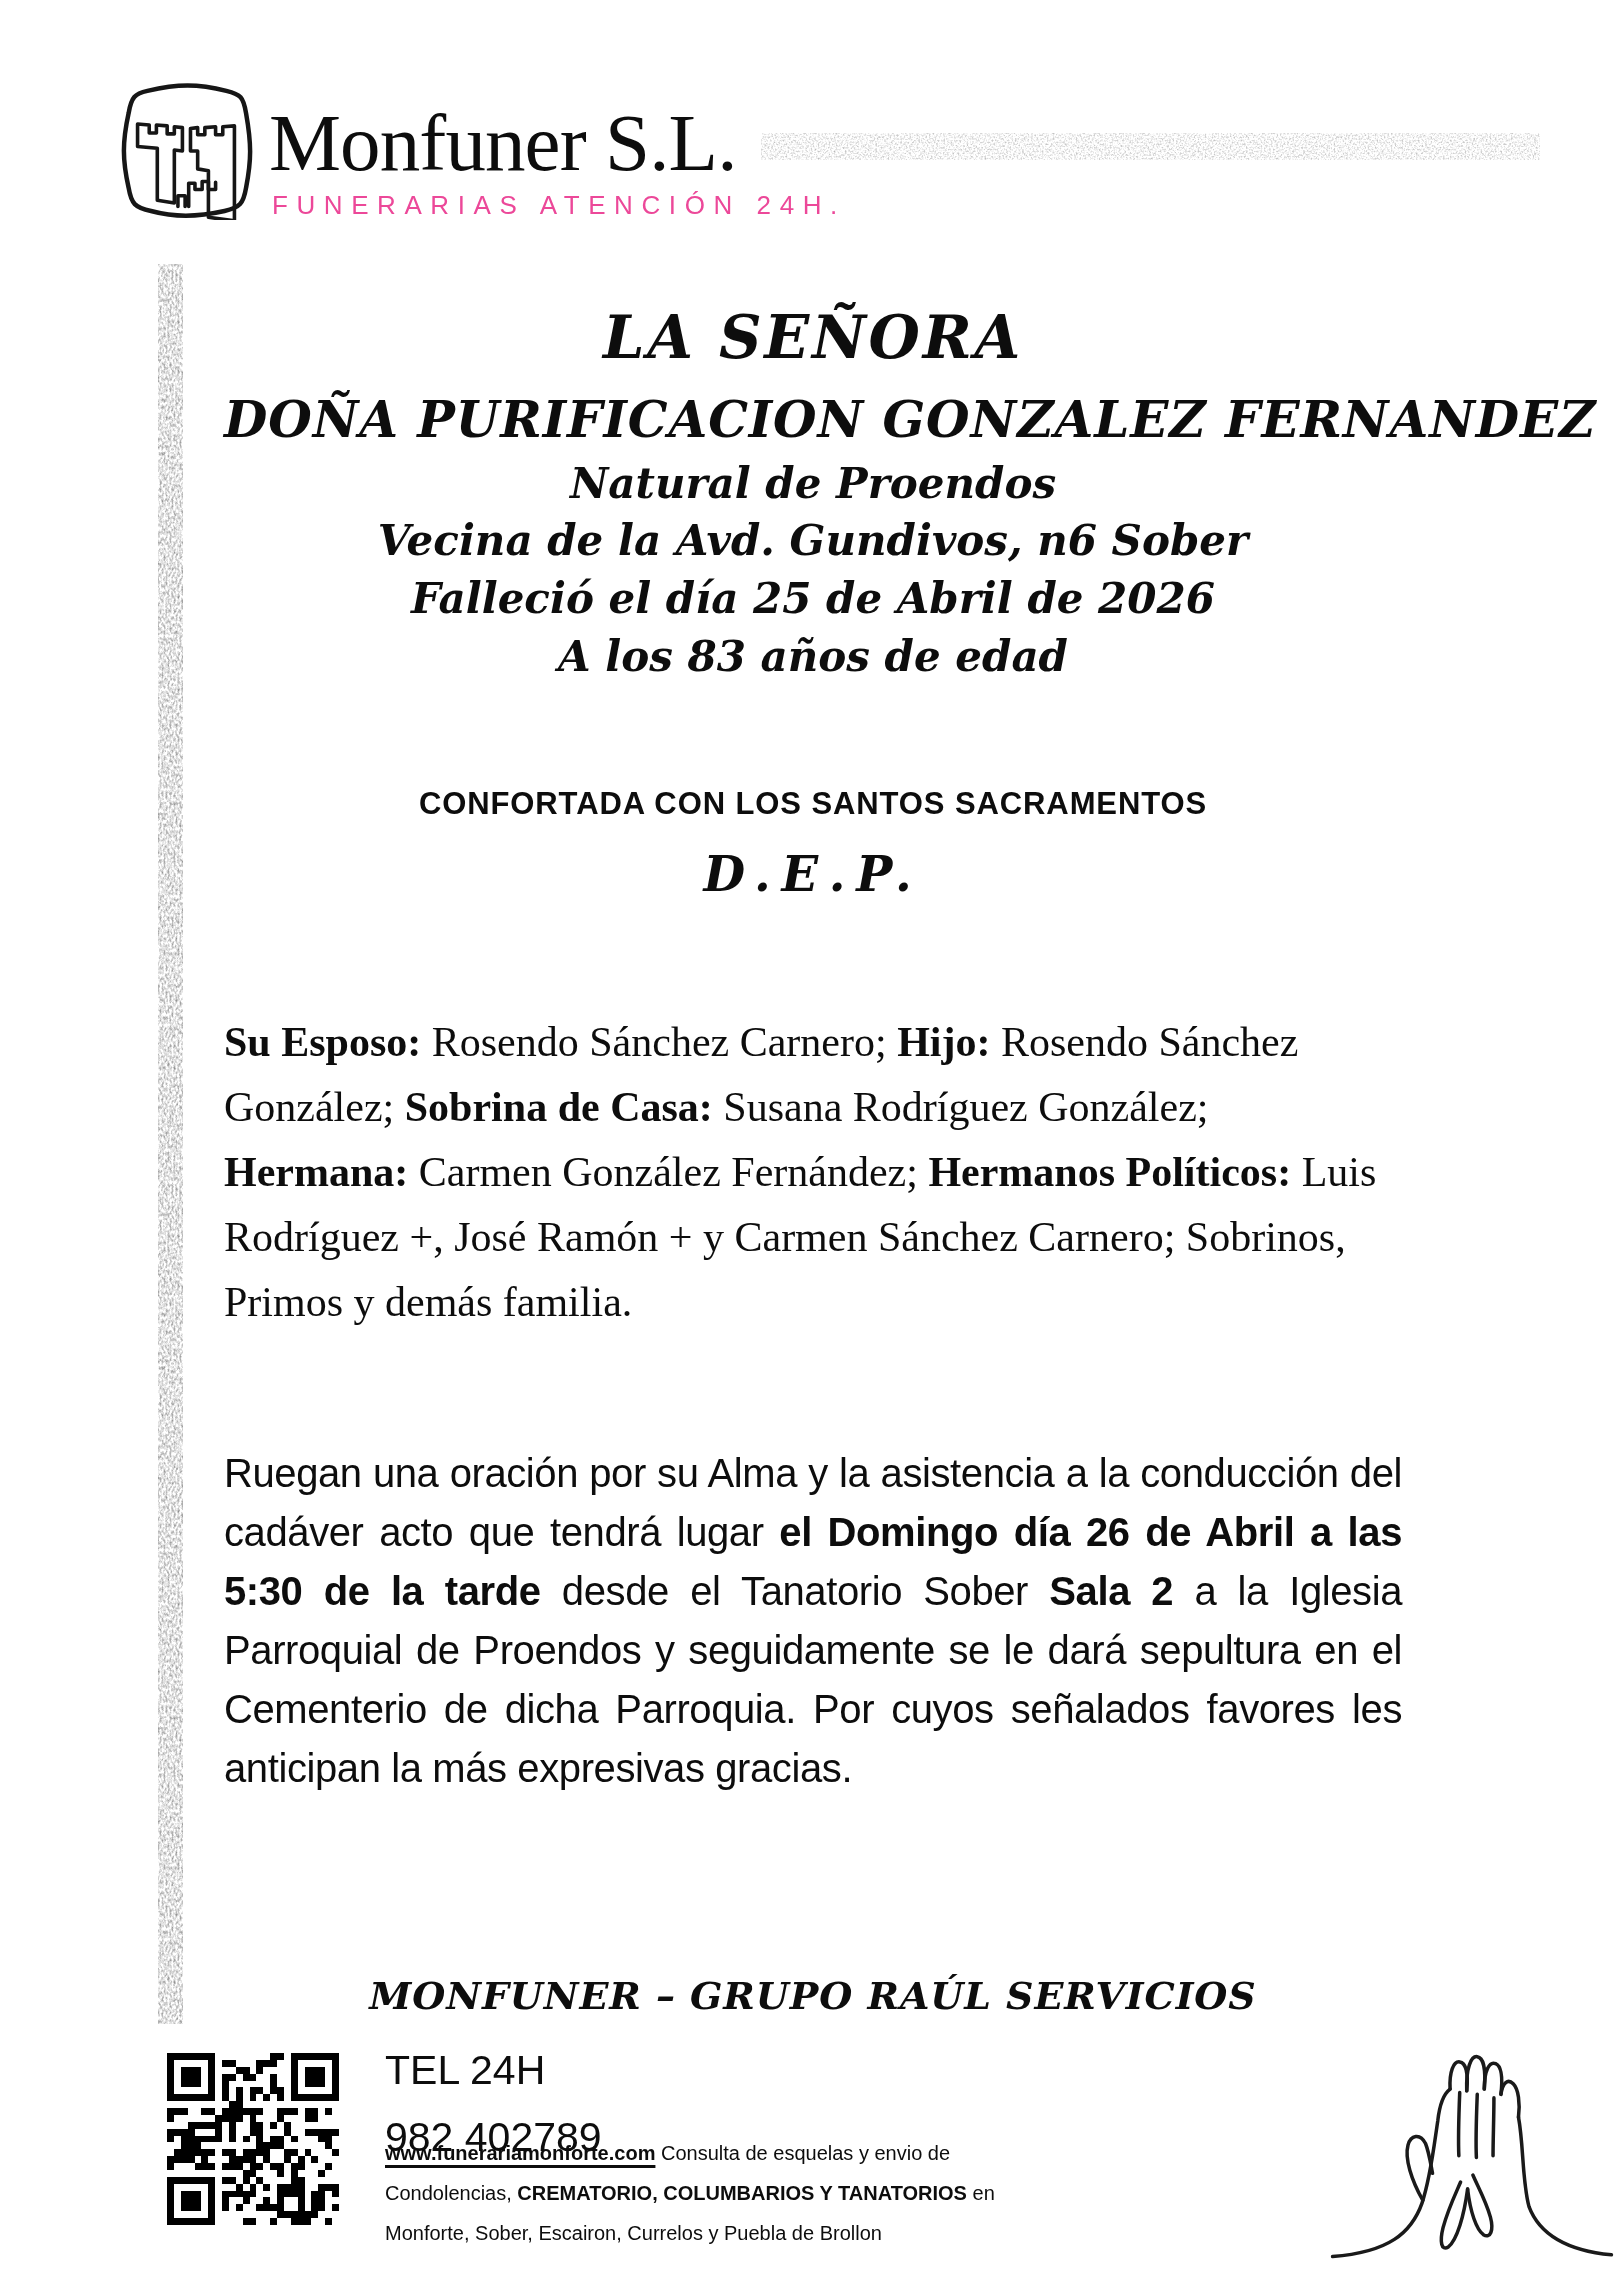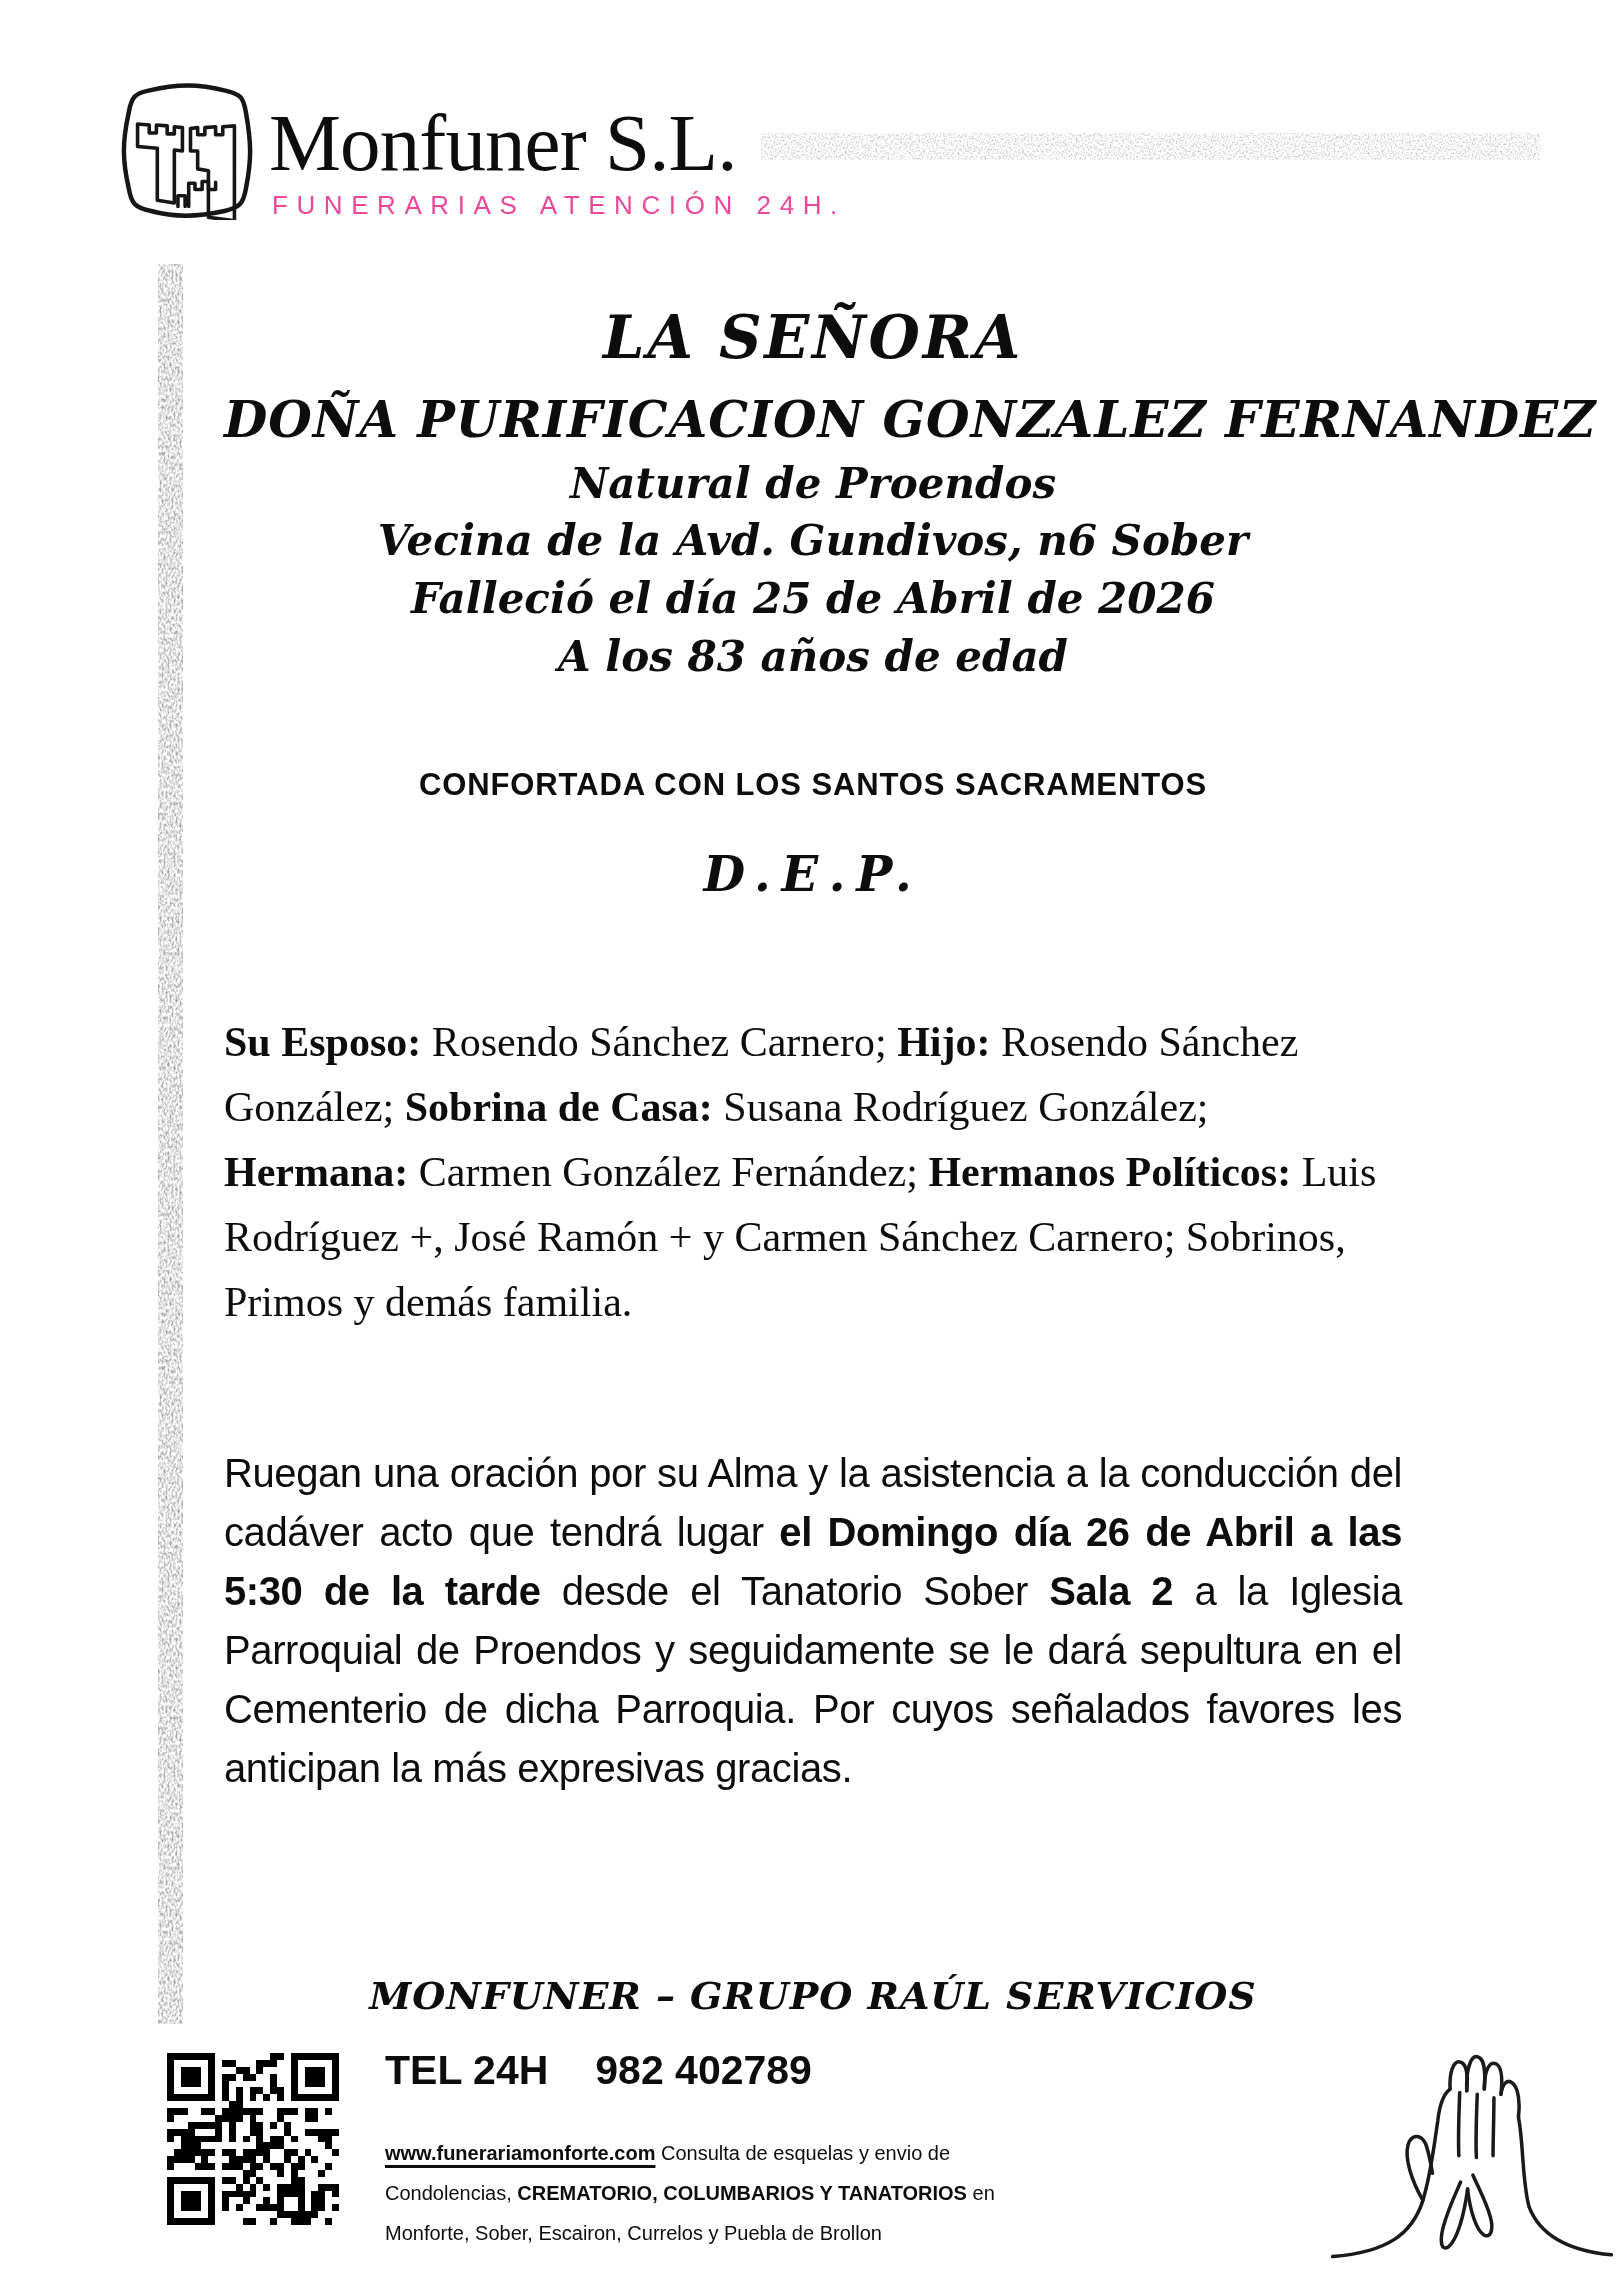--- a/index.html
+++ b/index.html
@@ -17,21 +17,21 @@
   .h-sub{font-size:42px;}
   .h-sacr{font-family:"Liberation Sans",sans-serif;font-weight:bold;font-size:31px;letter-spacing:0.9px;}
   .h-dep{font-size:48px;letter-spacing:10.7px;}
   
   .fam{font-family:"Liberation Serif",serif;font-size:42px;line-height:65px;text-align:left;}
   .ann{font-family:"Liberation Sans",sans-serif;font-size:40px;line-height:59px;
        text-align:justify;letter-spacing:-0.4px;}
   .sign{font-family:"DejaVu Serif","Liberation Serif",serif;font-style:italic;font-weight:bold;
         font-size:38px;letter-spacing:0.9px;margin-top:28px;}
   
-  .telrow{display:flex;gap:47px;font-family:"Liberation Sans",sans-serif;font-weight:bold;font-size:41px;}
+  .telrow{display:flex;gap:20px;font-family:"Liberation Sans",sans-serif;font-weight:normal;font-size:41px;flex-direction:column;}
   .info{font-family:"Liberation Sans",sans-serif;font-size:20px;line-height:40px;text-align:left;}
   .info .u{text-decoration:underline;text-decoration-thickness:2.7px;text-underline-offset:5.4px;}
   b,.b{font-weight:bold;}
   svg{display:block;}
 </style>
 </head>
 <body>
 
 <div id="page">
 
@@ -61,21 +61,21 @@
       </filter>
     <rect width="28" height="1965" filter="url(#g2)"></rect>
   </svg>
 
   <div class="abs colc script h-title" style="top:303px">LA SEÑORA</div>
   <div class="abs colc script h-name" style="top:390px">DOÑA PURIFICACION GONZALEZ FERNANDEZ</div>
   <div class="abs colc script h-sub" style="top:459px">Natural de Proendos</div>
   <div class="abs colc script h-sub" style="top:516px">Vecina de la Avd. Gundivos, n6 Sober</div>
   <div class="abs colc script h-sub" style="top:574px">Falleció el día 25 de Abril de 2026</div>
   <div class="abs colc script h-sub" style="top:632px">A los 83 años de edad</div>
-  <div class="abs colc h-sacr" style="top:767px">CONFORTADA CON LOS SANTOS SACRAMENTOS</div>
+  <div class="abs colc h-sacr" style="top:786px">CONFORTADA CON LOS SANTOS SACRAMENTOS</div>
   <div class="abs colc script h-dep" style="top:846px">D.E.P.</div>
 
   <div class="abs fam" style="left:224px;top:1010px;width:1178px"><span class="b">Su Esposo: </span><span>Rosendo Sánchez Carnero; </span><span class="b">Hijo: </span><span>Rosendo Sánchez González; </span><span class="b">Sobrina de Casa: </span><span>Susana Rodríguez González; </span><span class="b">Hermana: </span><span>Carmen González Fernández; </span><span class="b">Hermanos Políticos: </span><span>Luis Rodríguez +, José Ramón + y Carmen Sánchez Carnero; Sobrinos, Primos y demás familia.</span></div>
 
   <div class="abs ann" style="left:224px;top:1444px;width:1178px"><span>Ruegan una oración por su Alma y la asistencia a la conducción del cadáver acto que tendrá lugar </span><span class="b">el Domingo día 26 de Abril a las 5:30 de la tarde</span><span> desde el Tanatorio Sober </span><span class="b">Sala 2</span><span> a la Iglesia Parroquial de Proendos y seguidamente se le dará sepultura en el Cementerio de dicha Parroquia. Por cuyos señalados favores les anticipan la más expresivas gracias.</span></div>
 
   <div class="abs colc sign" style="top:1945px">MONFUNER – GRUPO RAÚL SERVICIOS</div>
 
   <svg id="qr" class="abs" style="left:167px;top:2053px" width="172" height="172" viewBox="0 0 25 25" shape-rendering="crispEdges">
       <rect x="0" y="0" width="25" height="25" fill="#ffffff"></rect>

